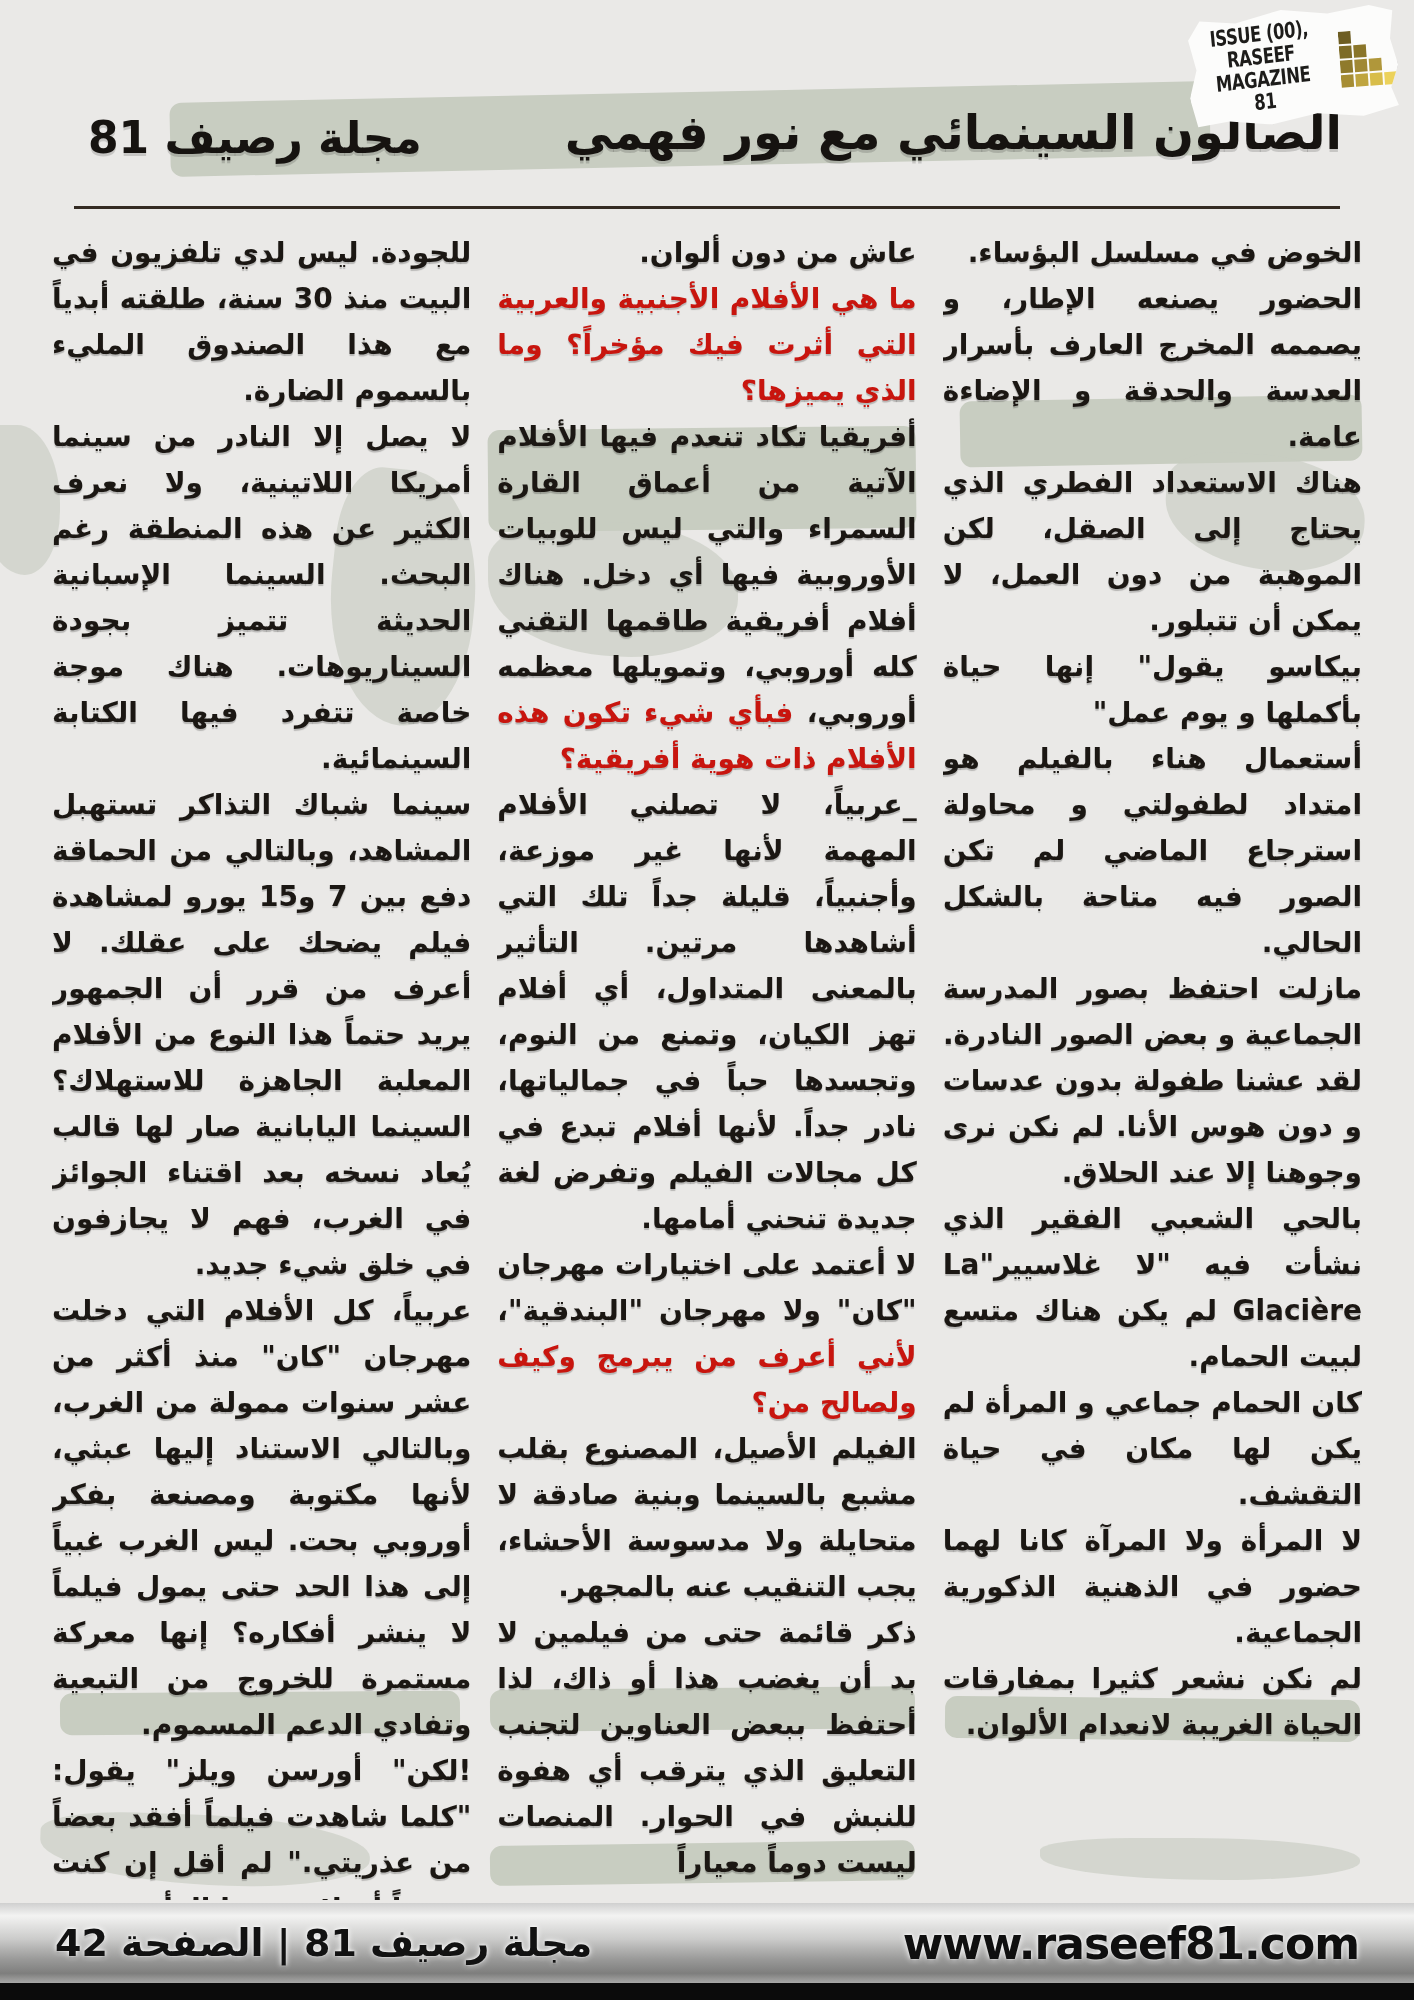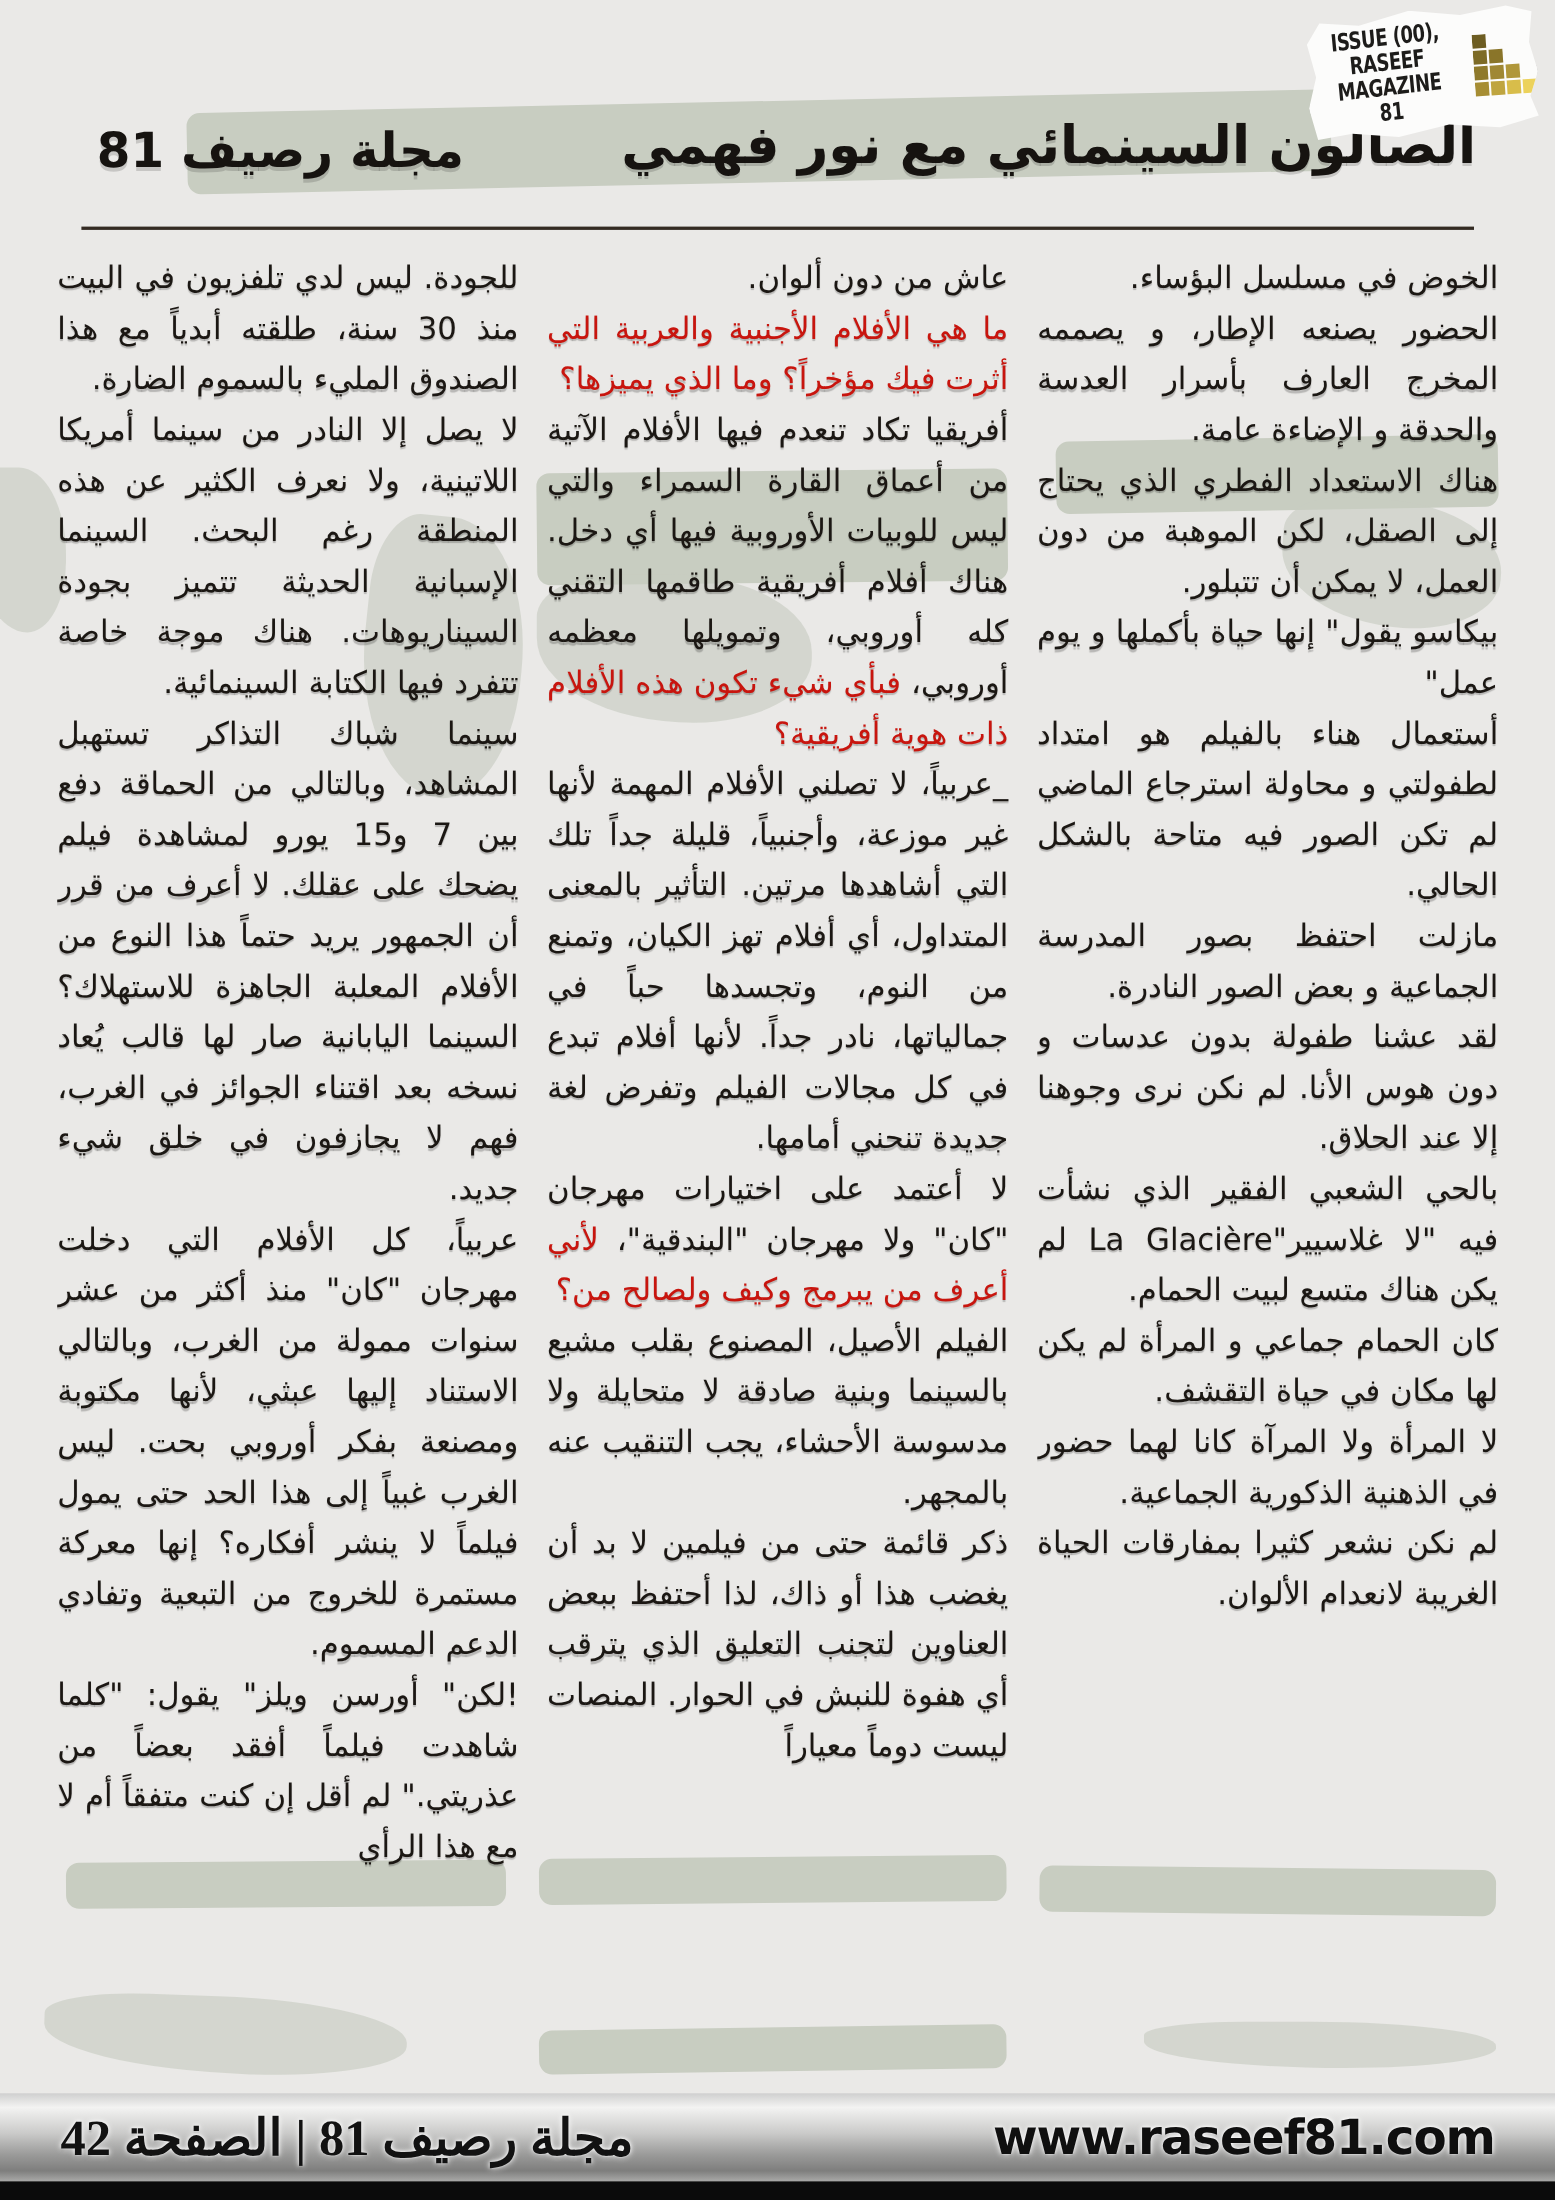--- a/index.html
+++ b/index.html
@@ -44,36 +44,35 @@
     background:#342b23;z-index:5;
   }
   
   .columns{
     position:absolute;top:230px;left:52px;right:52px;bottom:100px;
     display:flex;direction:rtl;gap:26px;z-index:4;
   }
   .col{flex:1 1 0;overflow:hidden;direction:rtl;}
   .para{
     margin:0;padding:0;
-    font-size:28px;line-height:46px;font-weight:400;color:#1b1713;
+    font-size:28px;line-height:46px;font-weight:700;color:#1b1713;
     text-align:justify;text-justify:inter-word;
     text-shadow:0 2px 1px rgba(0,0,0,.22);
   }
   .para .red{color:#c8150e;}
   
   .footer-bar{
     position:absolute;left:0;right:0;bottom:17px;height:80px;z-index:6;
     background:linear-gradient(180deg,#cfcfcf 0%,#f3f3f2 16%,#cbcbca 45%,#9a9a99 70%,#7e7e7d 88%,#a9a9a8 100%);
     display:flex;align-items:center;justify-content:space-between;
     padding:0 55px;box-sizing:border-box;
   }
   .footer-page{
-    direction:rtl;font-size:46px;font-weight:800;color:#121212;
+    direction:rtl;font-size:38px;font-weight:800;color:#121212;
     text-shadow:0 0 3px #fff,0 0 6px #fff,0 2px 2px rgba(0,0,0,.3);
-    font-family:Liberation Serif, serif;
   }
   .footer-site{
     font-size:44px;font-weight:700;color:#0f0f0f;letter-spacing:-1px;
     text-shadow:0 0 3px #fff,0 0 6px #fff,0 2px 2px rgba(0,0,0,.3);
   }
   .footer-strip{
     position:absolute;left:0;right:0;bottom:0;height:17px;background:#0b0b0b;z-index:6;
   }
   
   .fold{

